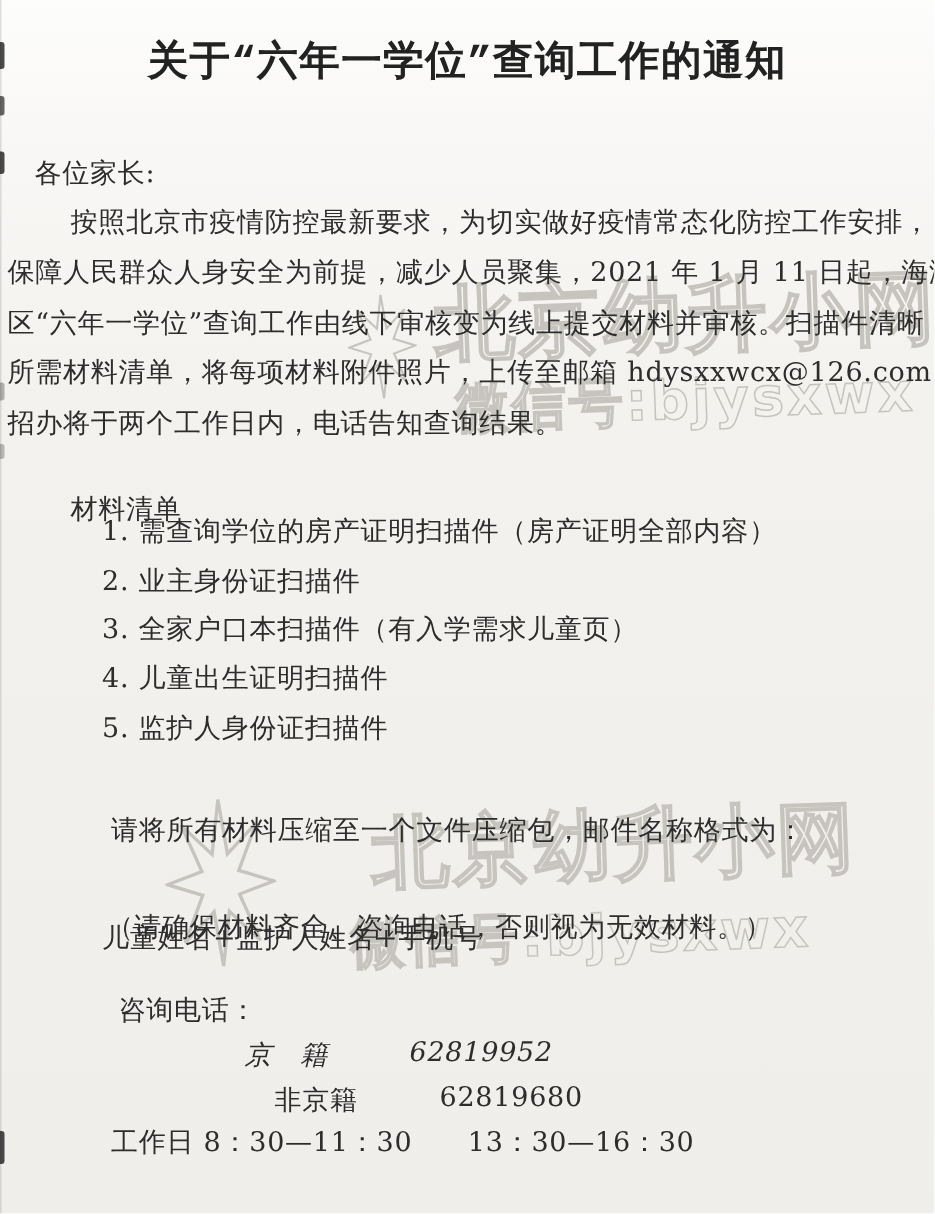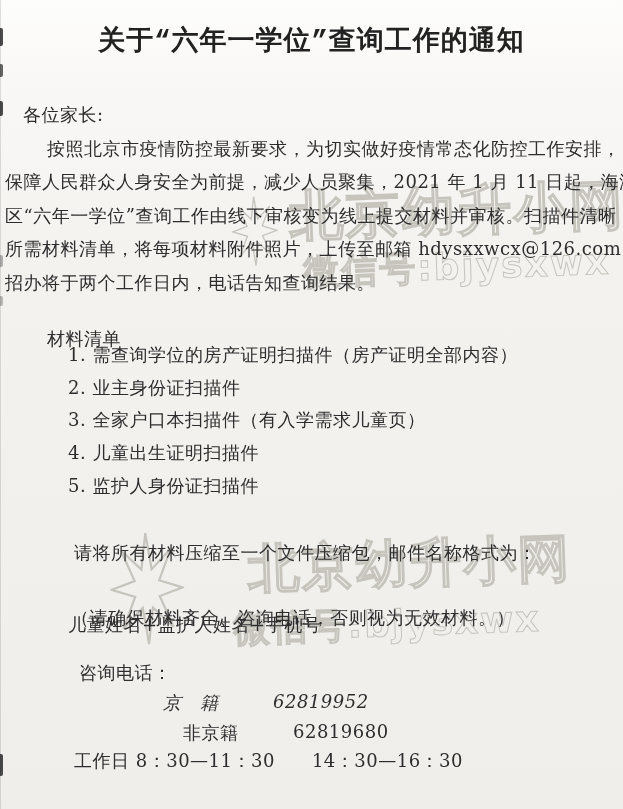--- a/index.html
+++ b/index.html
@@ -154,16 +154,16 @@
 
     <div class="abs body-text phone-row r1">
       <span class="phone-label">京　籍</span>
       <span class="phone-number">62819952</span>
     </div>
     <div class="abs body-text phone-row r2">
       <span class="phone-label">非京籍</span>
       <span class="phone-number">62819680</span>
     </div>
 
-    <div class="abs body-text work-hours">工作日 8：30—11：30　　14：30—16：30</div>
+    <div class="abs body-text work-hours">工作日 8：30—11：30　　13：30—16：30</div>
 
   </div>
 </div>
 
 </body></html>

